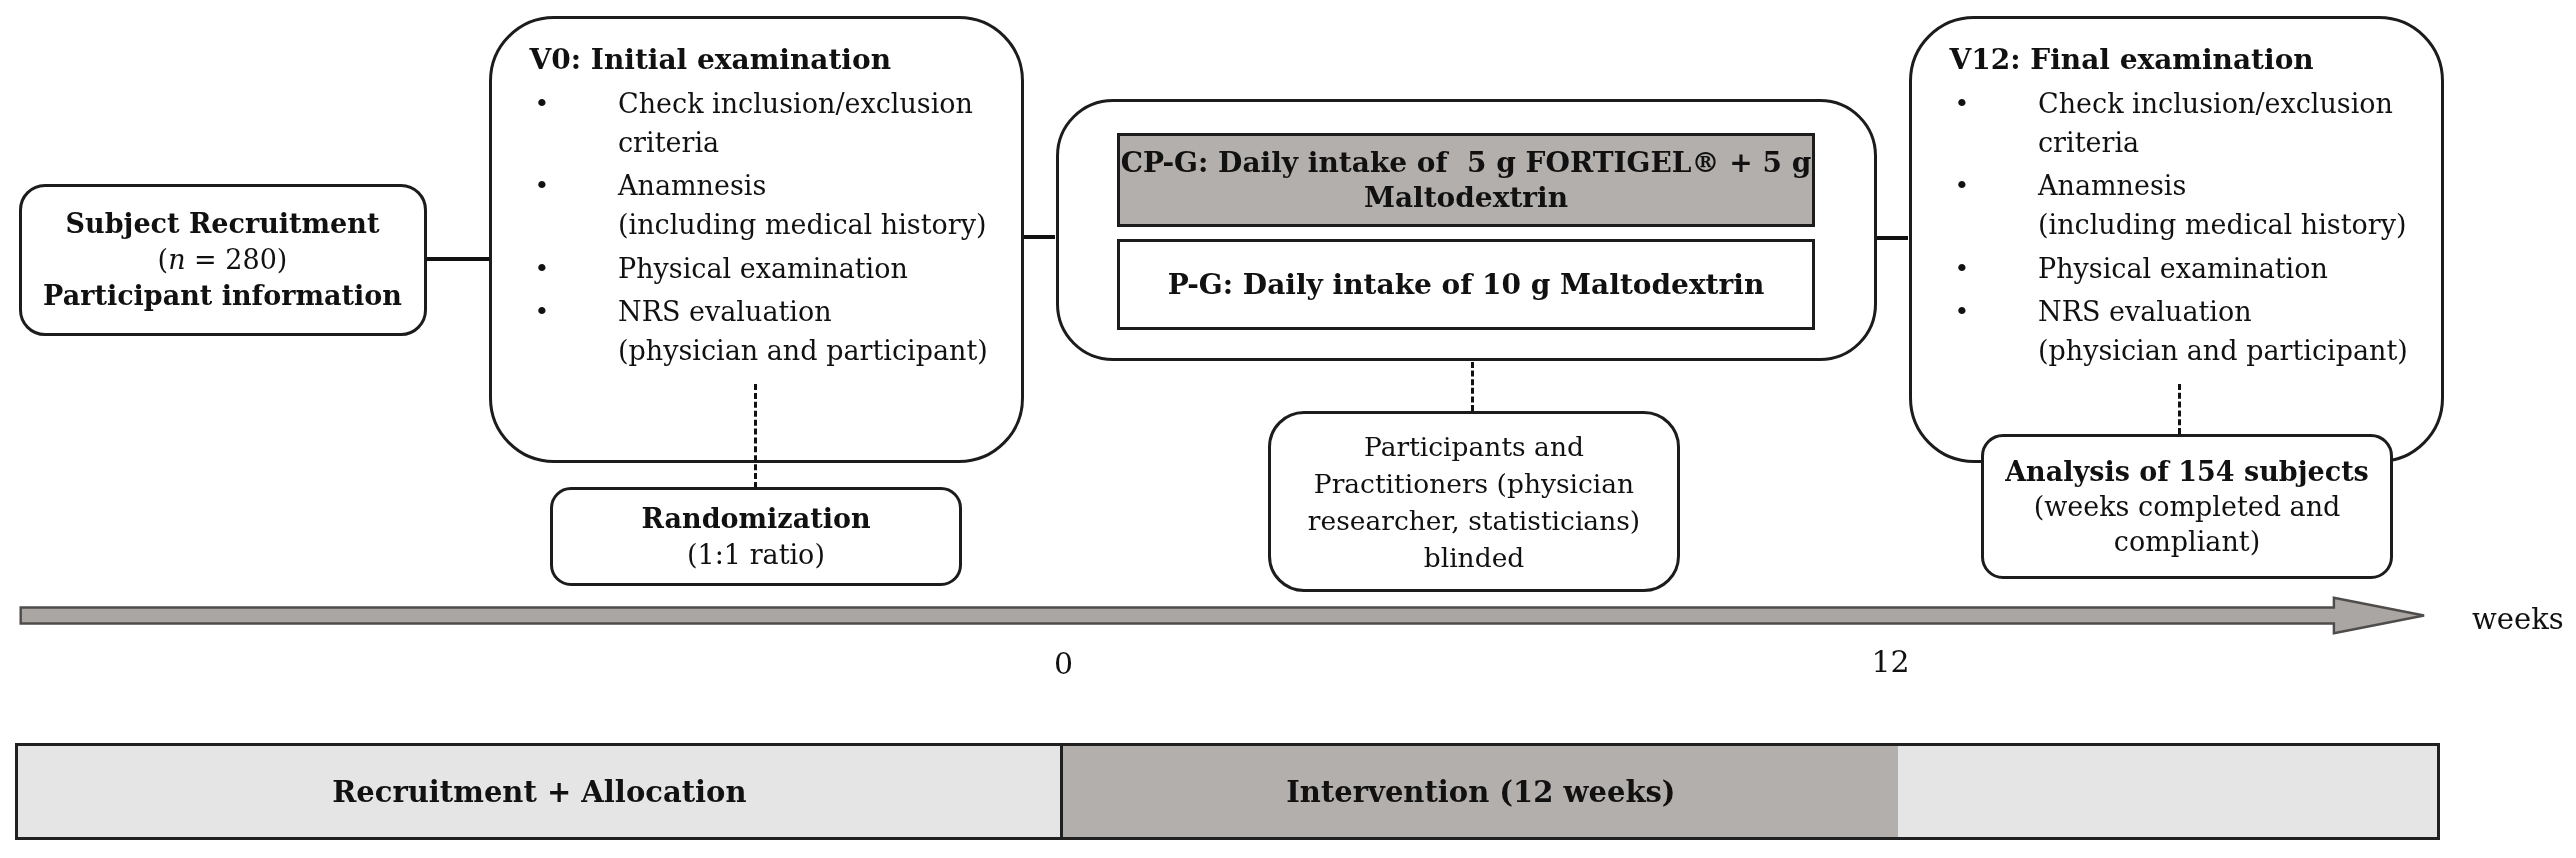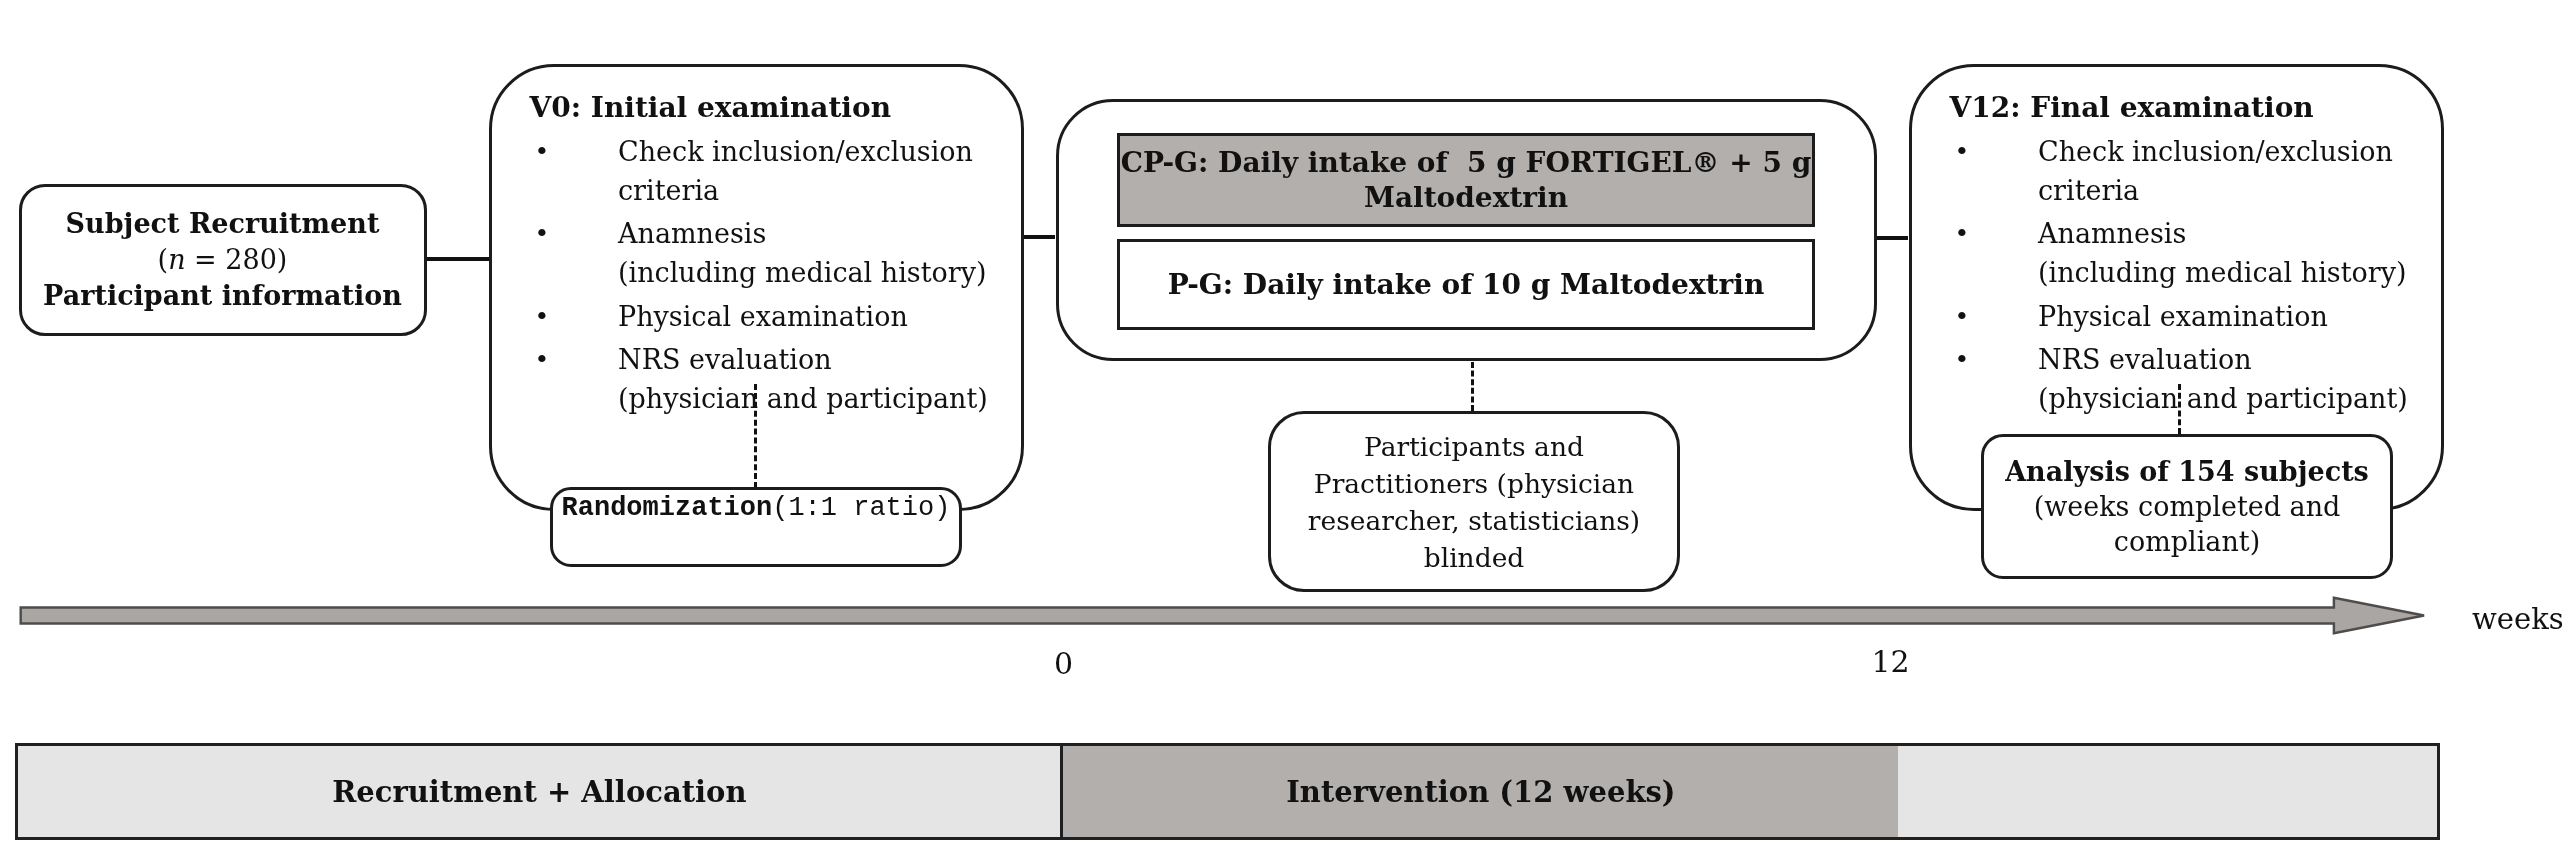--- a/index.html
+++ b/index.html
@@ -11,41 +11,41 @@
   .center-text { text-align: center; }
   .prewrap { white-space: pre-wrap; }
   .bold { font-weight: bold; }
 
   
   .recruit { left: 18.5px; top: 184px; width: 408px; height: 152px; border-radius: 26px;
              display: flex; flex-direction: column; justify-content: center;
              font-size: 27px; line-height: 36px; text-align: center; }
 
   
-  .exam { width: 535px; height: 447px; border-radius: 65px; padding: 22px 23.4px 0 35px; margin-top: 48px; }
+  .exam { width: 535px; height: 447px; border-radius: 65px; padding: 22px 23.4px 0 35px; }
   .exam-v0 { left: 489px; top: 16px; }
   .exam-v12 { left: 1909px; top: 16px; }
   .exam-title { font-size: 28px; font-weight: bold; line-height: 37px; margin-bottom: 6.2px; padding-left: 2.5px; white-space: nowrap; }
   .bullet-item { display: flex; font-size: 27px; line-height: 39px; margin-bottom: 4.3px; }
   .bullet-glyph { width: 91px; padding-left: 7.4px; font-size: 25px; }
   .bullet-text { flex: 1; white-space: pre-wrap; }
 
   
   .int-container { left: 1056px; top: 99px; width: 821px; height: 262px; border-radius: 57px; }
   .cpg { left: 1117px; top: 133px; width: 698px; height: 94px; background: #b3afac;
          display: flex; align-items: center; justify-content: center;
          font-size: 28px; font-weight: bold; line-height: 35px; }
   .pg  { left: 1117px; top: 239px; width: 698px; height: 91px;
          display: flex; align-items: center; justify-content: center;
          font-size: 28px; font-weight: bold; }
 
   
-  .random { left: 550px; top: 487px; width: 412px; height: 80px; border-radius: 21px;
-            display: flex; flex-direction: row; justify-content: center;
-            font-size: 27px; line-height: 36px; font-family: Liberation Mono, monospace; }
+  .random { left: 550px; top: 487px; width: 412px; height: 99px; border-radius: 21px;
+            display: flex; flex-direction: column; justify-content: center;
+            font-size: 27px; line-height: 36px; }
   .blinded { left: 1268px; top: 411px; width: 412px; height: 181px; border-radius: 36px;
              display: flex; align-items: center; justify-content: center;
              font-size: 26.5px; font-weight: normal; line-height: 37px; }
   .analysis { left: 1981px; top: 434px; width: 412px; height: 145px; border-radius: 22px;
               display: flex; flex-direction: column; justify-content: center;
               font-size: 27px; line-height: 35px; }
 
   
   .hline { position: absolute; height: 4.3px; background: #111; }
   .hline-1 { left: 427px; top: 257px; width: 62px; }

